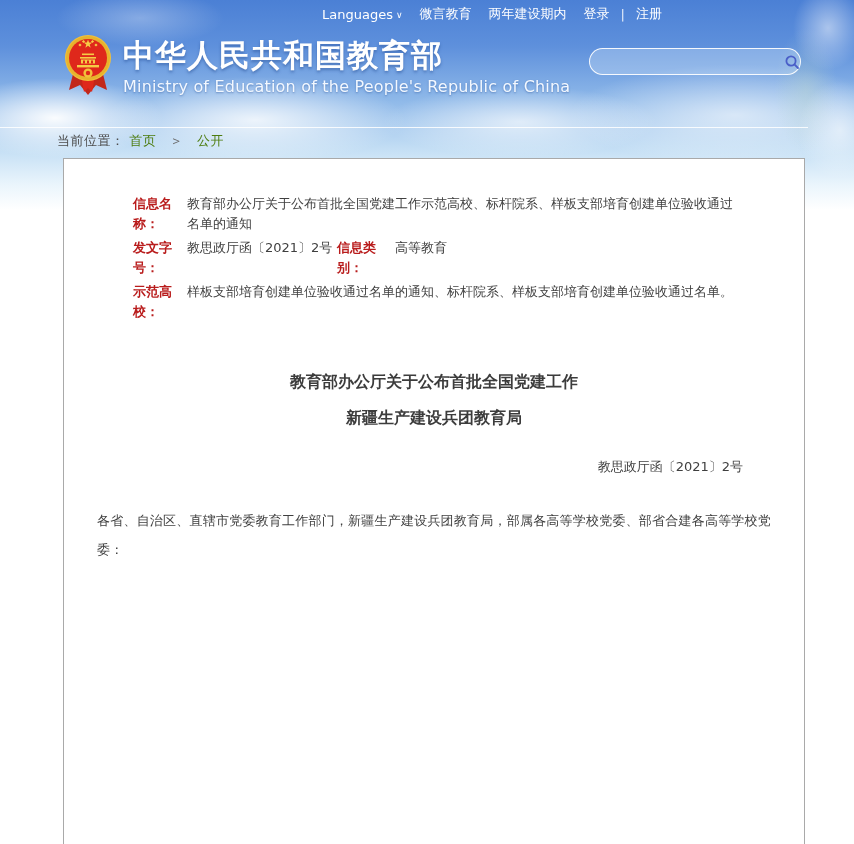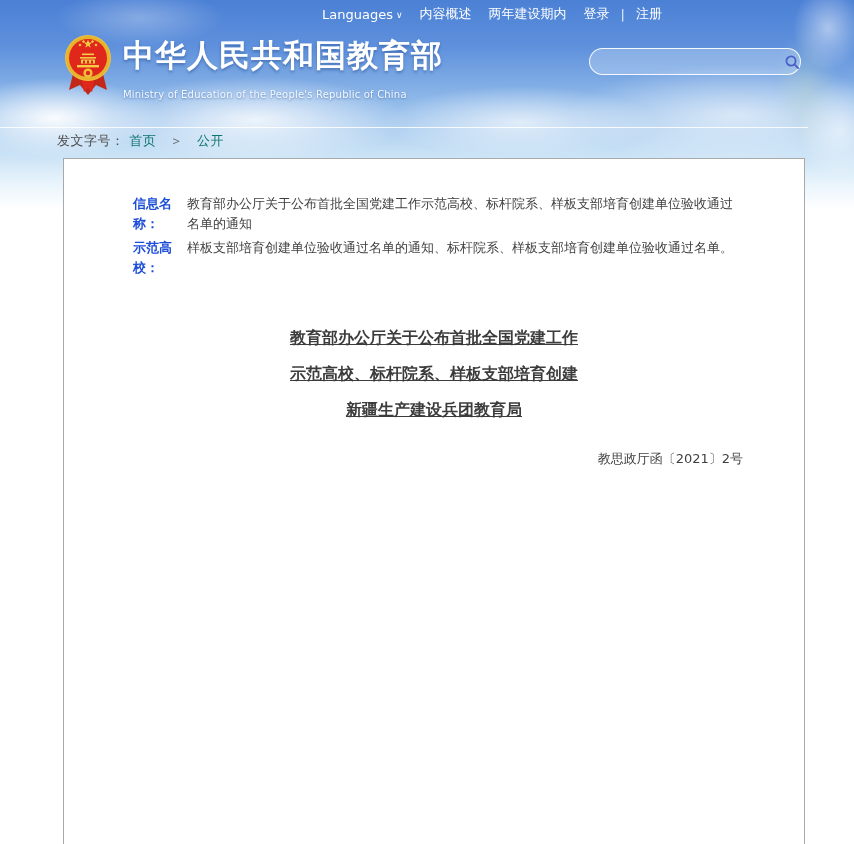--- a/index.html
+++ b/index.html
@@ -43,21 +43,21 @@
 
   
   .logo-link { position:absolute; top:32px; left:64px; display:flex; text-decoration:none; }
   .emblem { width:48px; height:68px; display:block; }
   .site-titles { margin-left:11px; padding-top:6px; }
   .site-title {
     font-size:31px; font-weight:bold; color:#ffffff; letter-spacing:1px;
     text-shadow:0 2px 3px rgba(40,80,150,.55); line-height:34px; white-space:nowrap;
   }
   .site-subtitle {
-    font-size:10px; color:#f3f8ff; letter-spacing:.2px; margin-top:17px;
+    font-size:16px; color:#f3f8ff; letter-spacing:.2px; margin-top:5px;
     text-shadow:0 1px 2px rgba(40,80,150,.5); white-space:nowrap;
   }
   .search {
     position:absolute; top:48px; left:589px; width:212px; height:27px;
     border:1px solid rgba(255,255,255,.92); border-radius:14px;
     background:rgba(222,237,252,.30);
     display:flex; align-items:center;
   }
   .search input {
     flex:1; height:100%; border:none; outline:none; background:transparent;
@@ -66,64 +66,64 @@
   .search button {
     border:none; background:transparent; width:30px; height:100%;
     display:flex; align-items:center; justify-content:center; cursor:pointer;
   }
 
   
   .breadcrumb {
     position:absolute; top:132px; left:57px;
     font-size:13px; color:#4d4d4d; letter-spacing:.5px;
   }
-  .breadcrumb a { color:#0f766e; text-decoration:none; cursor:pointer;text-align:right; }
+  .breadcrumb a { color:#4d7c0f; text-decoration:none; cursor:pointer;text-align:right; }
   .breadcrumb .sep { margin:0 9px; color:#6a6a6a; }
 
   
   .content-box {
     position:absolute; top:158px; left:63px; width:742px; height:710px;
     background:#ffffff; border:1px solid #a9a9a9;
   }
 
   
   .info-table {
     margin:33px 69px 0 69px; width:602px;
     border-collapse:collapse; table-layout:fixed;
     font-size:13px; line-height:20px; color:#3f3f3f;
   }
   .info-table td { vertical-align:top; padding:2px 0; word-break:break-all; }
-  .info-table td.lbl { font-weight:bold; color:#1d4ed8; padding-right:6px; }
+  .info-table td.lbl { font-weight:bold; color:#b91c1c; padding-right:6px; }
   .col-l { width:54px; } .col-v1 { width:150px; }
   .col-l2 { width:58px; } .col-v2 { width:124px; }
   .col-l3 { width:58px; }
 
   
   .doc { margin:0 33px; }
   .doc-title {
     margin-top:40px; text-align:center;
-    font-size:16px; font-weight:bold; color:#3c3c3c; line-height:36px;text-decoration:underline;
+    font-size:16px; font-weight:bold; color:#3c3c3c; line-height:36px;
   }
   .doc-title span { display:block; }
   .doc-number { margin-top:22px; margin-right:28px; text-align:right; font-size:13px; color:#3f3f3f; }
   .doc p {
     margin-top:28px; font-size:13px; line-height:29px;
     text-align:justify; text-indent:2em; color:#3f3f3f; letter-spacing:.2px;
   }
   .doc p.no-indent { text-indent:0; margin-top:30px; }
 </style>
 </head>
 <body>
 
 <div class="sky"></div>
 <div class="crumb-topline"></div>
 
 <div class="topbar">
   <a><span>Languages</span><span class="caret">∨</span></a>
-  <a>内容概述</a>
+  <a>微言教育</a>
   <a>两年建设期内</a>
   <a>登录</a>
   <span class="divider">|</span>
   <a>注册</a>
 </div>
 
 <a class="logo-link">
   <svg class="emblem" viewBox="0 0 48 68">
     <path d="M10 38 L5 58 L16 53 L24 63 L32 53 L43 58 L38 38 Z" fill="#c2271a"></path>
     <path d="M17 44 L20 60 L24 56 L28 60 L31 44 Z" fill="#df281b"></path>
@@ -155,21 +155,21 @@
   <input type="text" placeholder="" style="">
   <button>
     <svg width="16" height="16" viewBox="0 0 16 16">
       <circle cx="7" cy="7" r="4.6" fill="none" stroke="#4a5fc8" stroke-width="1.8"></circle>
       <line x1="10.4" y1="10.4" x2="14" y2="14" stroke="#4a5fc8" stroke-width="1.8" stroke-linecap="round"></line>
     </svg>
   </button>
 </div>
 
 <div class="breadcrumb">
-  <span>发文字号：</span>
+  <span>当前位置：</span>
   <a>首页</a>
   <span class="sep">＞</span>
   <a>公开</a>
 </div>
 
 <div class="content-box">
 
   <table class="info-table">
     <colgroup>
       <col class="col-l">
@@ -178,29 +178,37 @@
         <col class="col-v2">
         <col class="col-l3">
         <col>
     </colgroup>
     <tbody>
         <tr>
       <td class="lbl">信息名称：</td>
       <td colspan="5">教育部办公厅关于公布首批全国党建工作示范高校、标杆院系、样板支部培育创建单位验收通过名单的通知</td>
     </tr>
     <tr>
+      <td class="lbl">发文字号：</td>
+      <td>教思政厅函〔2021〕2号</td>
+      <td class="lbl">信息类别：</td>
+      <td>高等教育</td>
+      <td></td>
+      <td></td>
+    </tr>
+    <tr>
       <td class="lbl">示范高校：</td>
       <td colspan="5">样板支部培育创建单位验收通过名单的通知、标杆院系、样板支部培育创建单位验收通过名单。</td>
     </tr>
   </tbody>
     </table>
 
   <div class="doc">
     <h1 class="doc-title">
       <span>教育部办公厅关于公布首批全国党建工作</span>
-      <span>示范高校、标杆院系、样板支部培育创建</span>
       <span>新疆生产建设兵团教育局</span>
     </h1>
     <div class="doc-number">教思政厅函〔2021〕2号</div>
+    <p class="no-indent">各省、自治区、直辖市党委教育工作部门，新疆生产建设兵团教育局，部属各高等学校党委、部省合建各高等学校党委：</p>
 
   </div>
 
 </div>
 
 </body></html>

